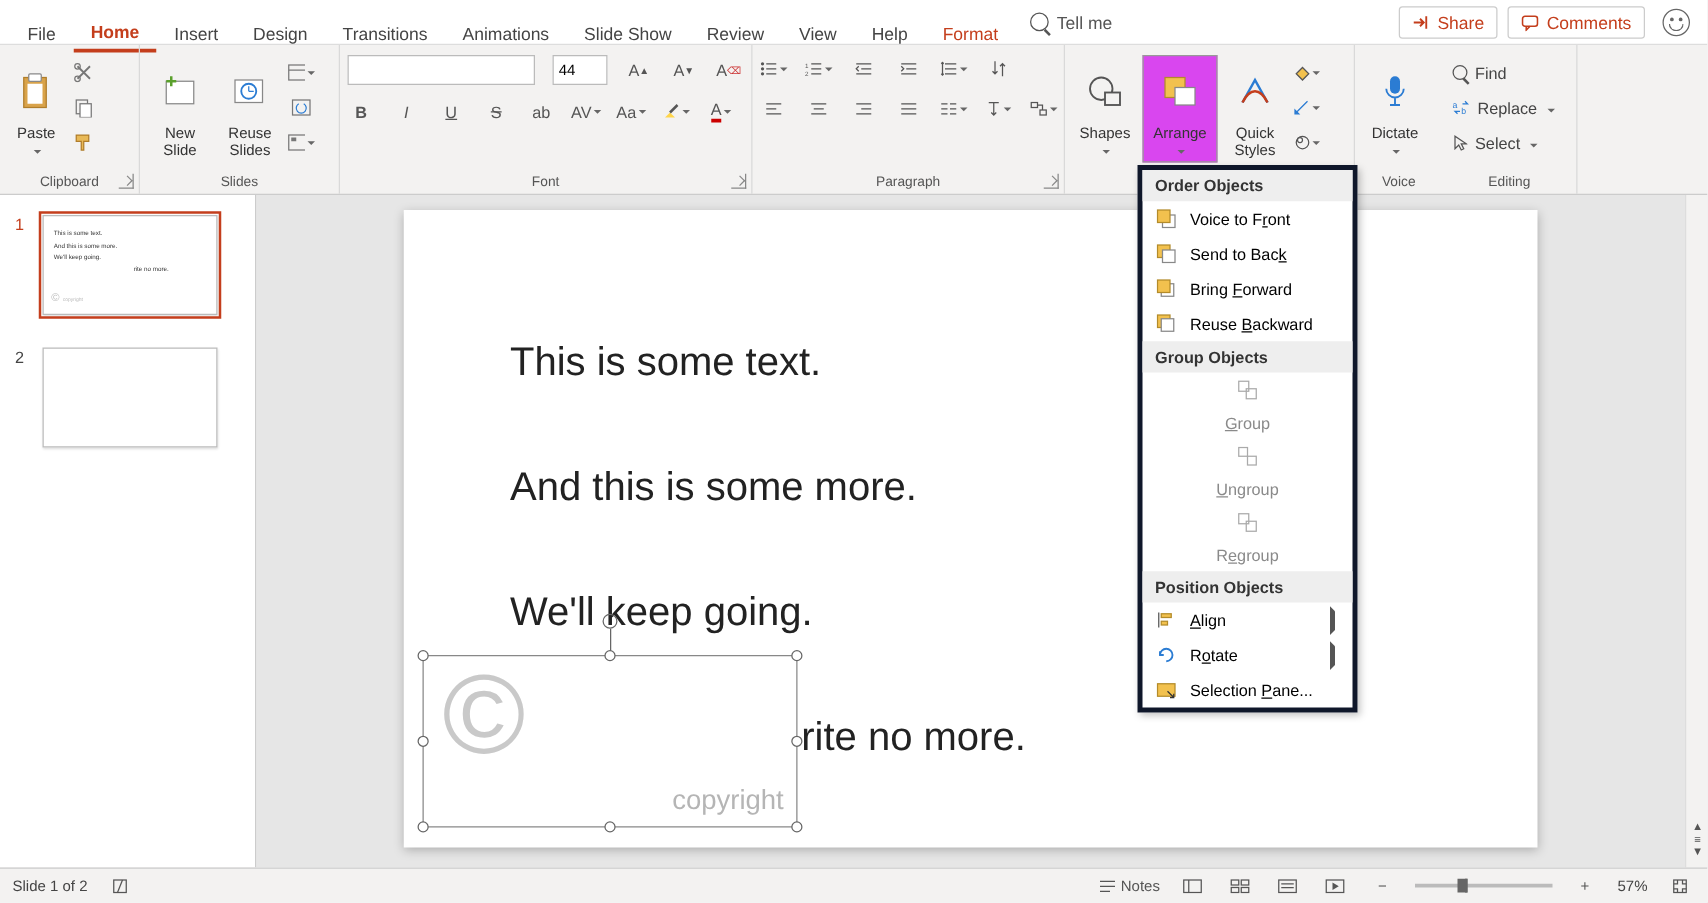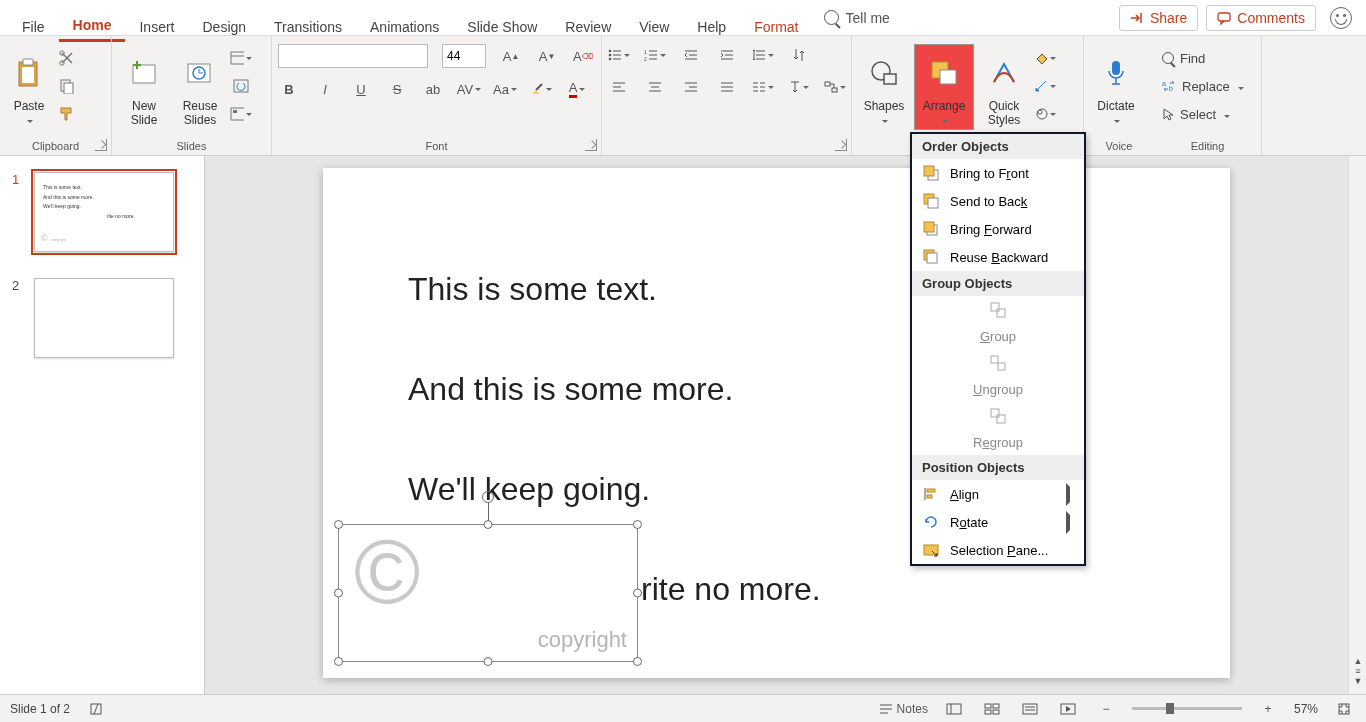--- a/index.html
+++ b/index.html
@@ -19,21 +19,21 @@
 .smile-icon::before { content:""; position:absolute; width:3px; height:3px; background:#666; border-radius:50%; top:6px; left:5px; box-shadow: 7px 0 0 #666; }
 .smile-icon::after { content:""; position:absolute; width:10px; height:5px; border:1.5px solid #666; border-top:none; border-radius:0 0 10px 10px; left:4px; top:11px; }
 
 
 .ribbon { height: 120px; background: #f3f2f1; border-bottom: 1px solid #ccc; display: flex; }
 .group { border-right: 1px solid #d9d9d9; padding: 2px 6px 0 6px; display: flex; flex-direction: column; position: relative; }
 .group-label { font-size: 11px; color: #555; text-align: center; padding: 3px 0; }
 .group-body { flex: 1; display: flex; align-items: flex-start; gap: 4px; padding-top: 6px; }
 .bigbtn { display: flex; flex-direction: column; align-items: center; justify-content: flex-end; width: 52px; height: 86px; font-size: 12px; color: #333; cursor: pointer; border: 1px solid transparent; padding: 2px; }
 .bigbtn .icon-box { flex:1; display: flex; align-items: center; justify-content: center; }
-.bigbtn.selected { background: #ef4444; border-color: #999; }
+.bigbtn.selected { background: #d946ef; border-color: #999; }
 .smallcol { display: flex; flex-direction: column; gap: 8px; padding-top: 4px; }
 .smallbtn { width: 22px; height: 20px; display:flex; align-items:center; justify-content:center; color:#555; font-size:13px; cursor:pointer; }
 .launcher { position: absolute; right: 4px; bottom: 4px; width: 12px; height: 12px; border: 1px solid #888; border-top:none; border-left:none; cursor:pointer; }
 .launcher::after { content:""; position:absolute; right:1px; bottom:1px; width:5px; height:5px; border-right:1px solid #888; border-bottom:1px solid #888; transform:rotate(-45deg) translate(1px,-1px);}
 
 
 .font-box, .size-box { border: 1px solid #bbb; background:#fff; height:24px; font-size:12px; padding:0 4px; }
 .font-box { width: 150px; }
 .size-box { width: 44px; }
 .btnrow { display:flex; gap:14px; align-items:center; }
@@ -61,21 +61,21 @@
 
 
 .sel-box { position:absolute; border:1px solid #888; }
 .sel-handle { position:absolute; width:9px; height:9px; background:#fff; border:1px solid #666; border-radius:50%; }
 .rot-handle { position:absolute; width:12px; height:12px; border:1.5px solid #666; border-radius:50%; left:50%; transform:translateX(-50%); top:-34px; }
 .rot-line { position:absolute; left:50%; top:-22px; width:1px; height:22px; background:#666; }
 .wm-c { font-size:90px; color:#c9c9c9; position:absolute; left:15px; top:-4px; font-weight:400;}
 .wm-text { position:absolute; right:10px; bottom:8px; font-size:22px; color:#b5b5b5; }
 
 
-.dropdown { position:absolute; top:0; width:176px; background:#fff; border:2px solid #0f172a; box-shadow:2px 3px 6px rgba(0,0,0,.25); font-size:13px; z-index:50;}
+.dropdown { position:absolute; top:0; width:176px; background:#fff; border:4px solid #0f172a; box-shadow:2px 3px 6px rgba(0,0,0,.25); font-size:13px; z-index:50;}
 .dd-header { background:#eee; font-weight:600; color:#333; padding:5px 10px; }
 .dd-item { display:flex; align-items:center; gap:10px; padding:5px 10px; cursor:pointer; white-space:nowrap;}
 .dd-item .ico { width:18px; height:18px; display:flex; align-items:center; justify-content:center; font-size:12px;}
 .dd-item.disabled { color:#8a8a8a;flex-direction:column; }
 .dd-item.disabled .lbl { text-decoration: underline dotted transparent; }
 .dd-item u { text-decoration:underline; }
 .dd-item .sub::after { content:""; border:4px solid transparent; border-left-color:#555; margin-left:auto; }
 .dd-item .sub { margin-left:auto; }
 
 
@@ -323,20 +323,21 @@
           </div>
         <div class="sq caret">
             <svg width="14" height="12">
               <rect x="1" y="1" width="5" height="4" stroke="#555" fill="none"></rect>
               <rect x="8" y="7" width="5" height="4" stroke="#555" fill="none"></rect>
               <path d="M6 3H10V7" stroke="#555" fill="none"></path>
             </svg>
           </div>
       </div>
     </div>
+    <div class="group-label">Paragraph</div>
     <div class="launcher"></div>
   </div>
 
   <div class="group" style="width:232px;position:relative">
     <div class="group-body">
       <div class="bigbtn">
         <div class="icon-box">
             <svg width="28" height="26">
               <circle cx="11" cy="11" r="9" fill="none" stroke="#555" stroke-width="1.5"></circle>
               <rect x="14" y="14" width="12" height="10" fill="#f3f2f1" stroke="#555" stroke-width="1.5"></rect>
@@ -388,21 +389,21 @@
 
     <div class="dropdown" style="left:58px; top:96px;">
       <div class="dd-header">Order Objects</div>
       <div class="dd-item">
           <span class="ico">
             <svg width="16" height="16">
               <rect x="5" y="5" width="10" height="10" fill="#fff" stroke="#888"></rect>
               <rect x="1" y="1" width="10" height="10" fill="#f2c14e" stroke="#b38b2a"></rect>
             </svg>
           </span>
-          <span class="lbl"><span>Bring to F</span><u>r</u><span>ont</span></span>
+          <span class="lbl"><span>Voice to F</span><u>r</u><span>ont</span></span>
         </div>
       <div class="dd-item">
           <span class="ico">
             <svg width="16" height="16">
               <rect x="1" y="1" width="10" height="10" fill="#f2c14e" stroke="#b38b2a"></rect>
               <rect x="5" y="5" width="10" height="10" fill="#fff" stroke="#888"></rect>
             </svg>
           </span>
           <span class="lbl"><span>Send to Bac</span><u>k</u></span>
         </div>

